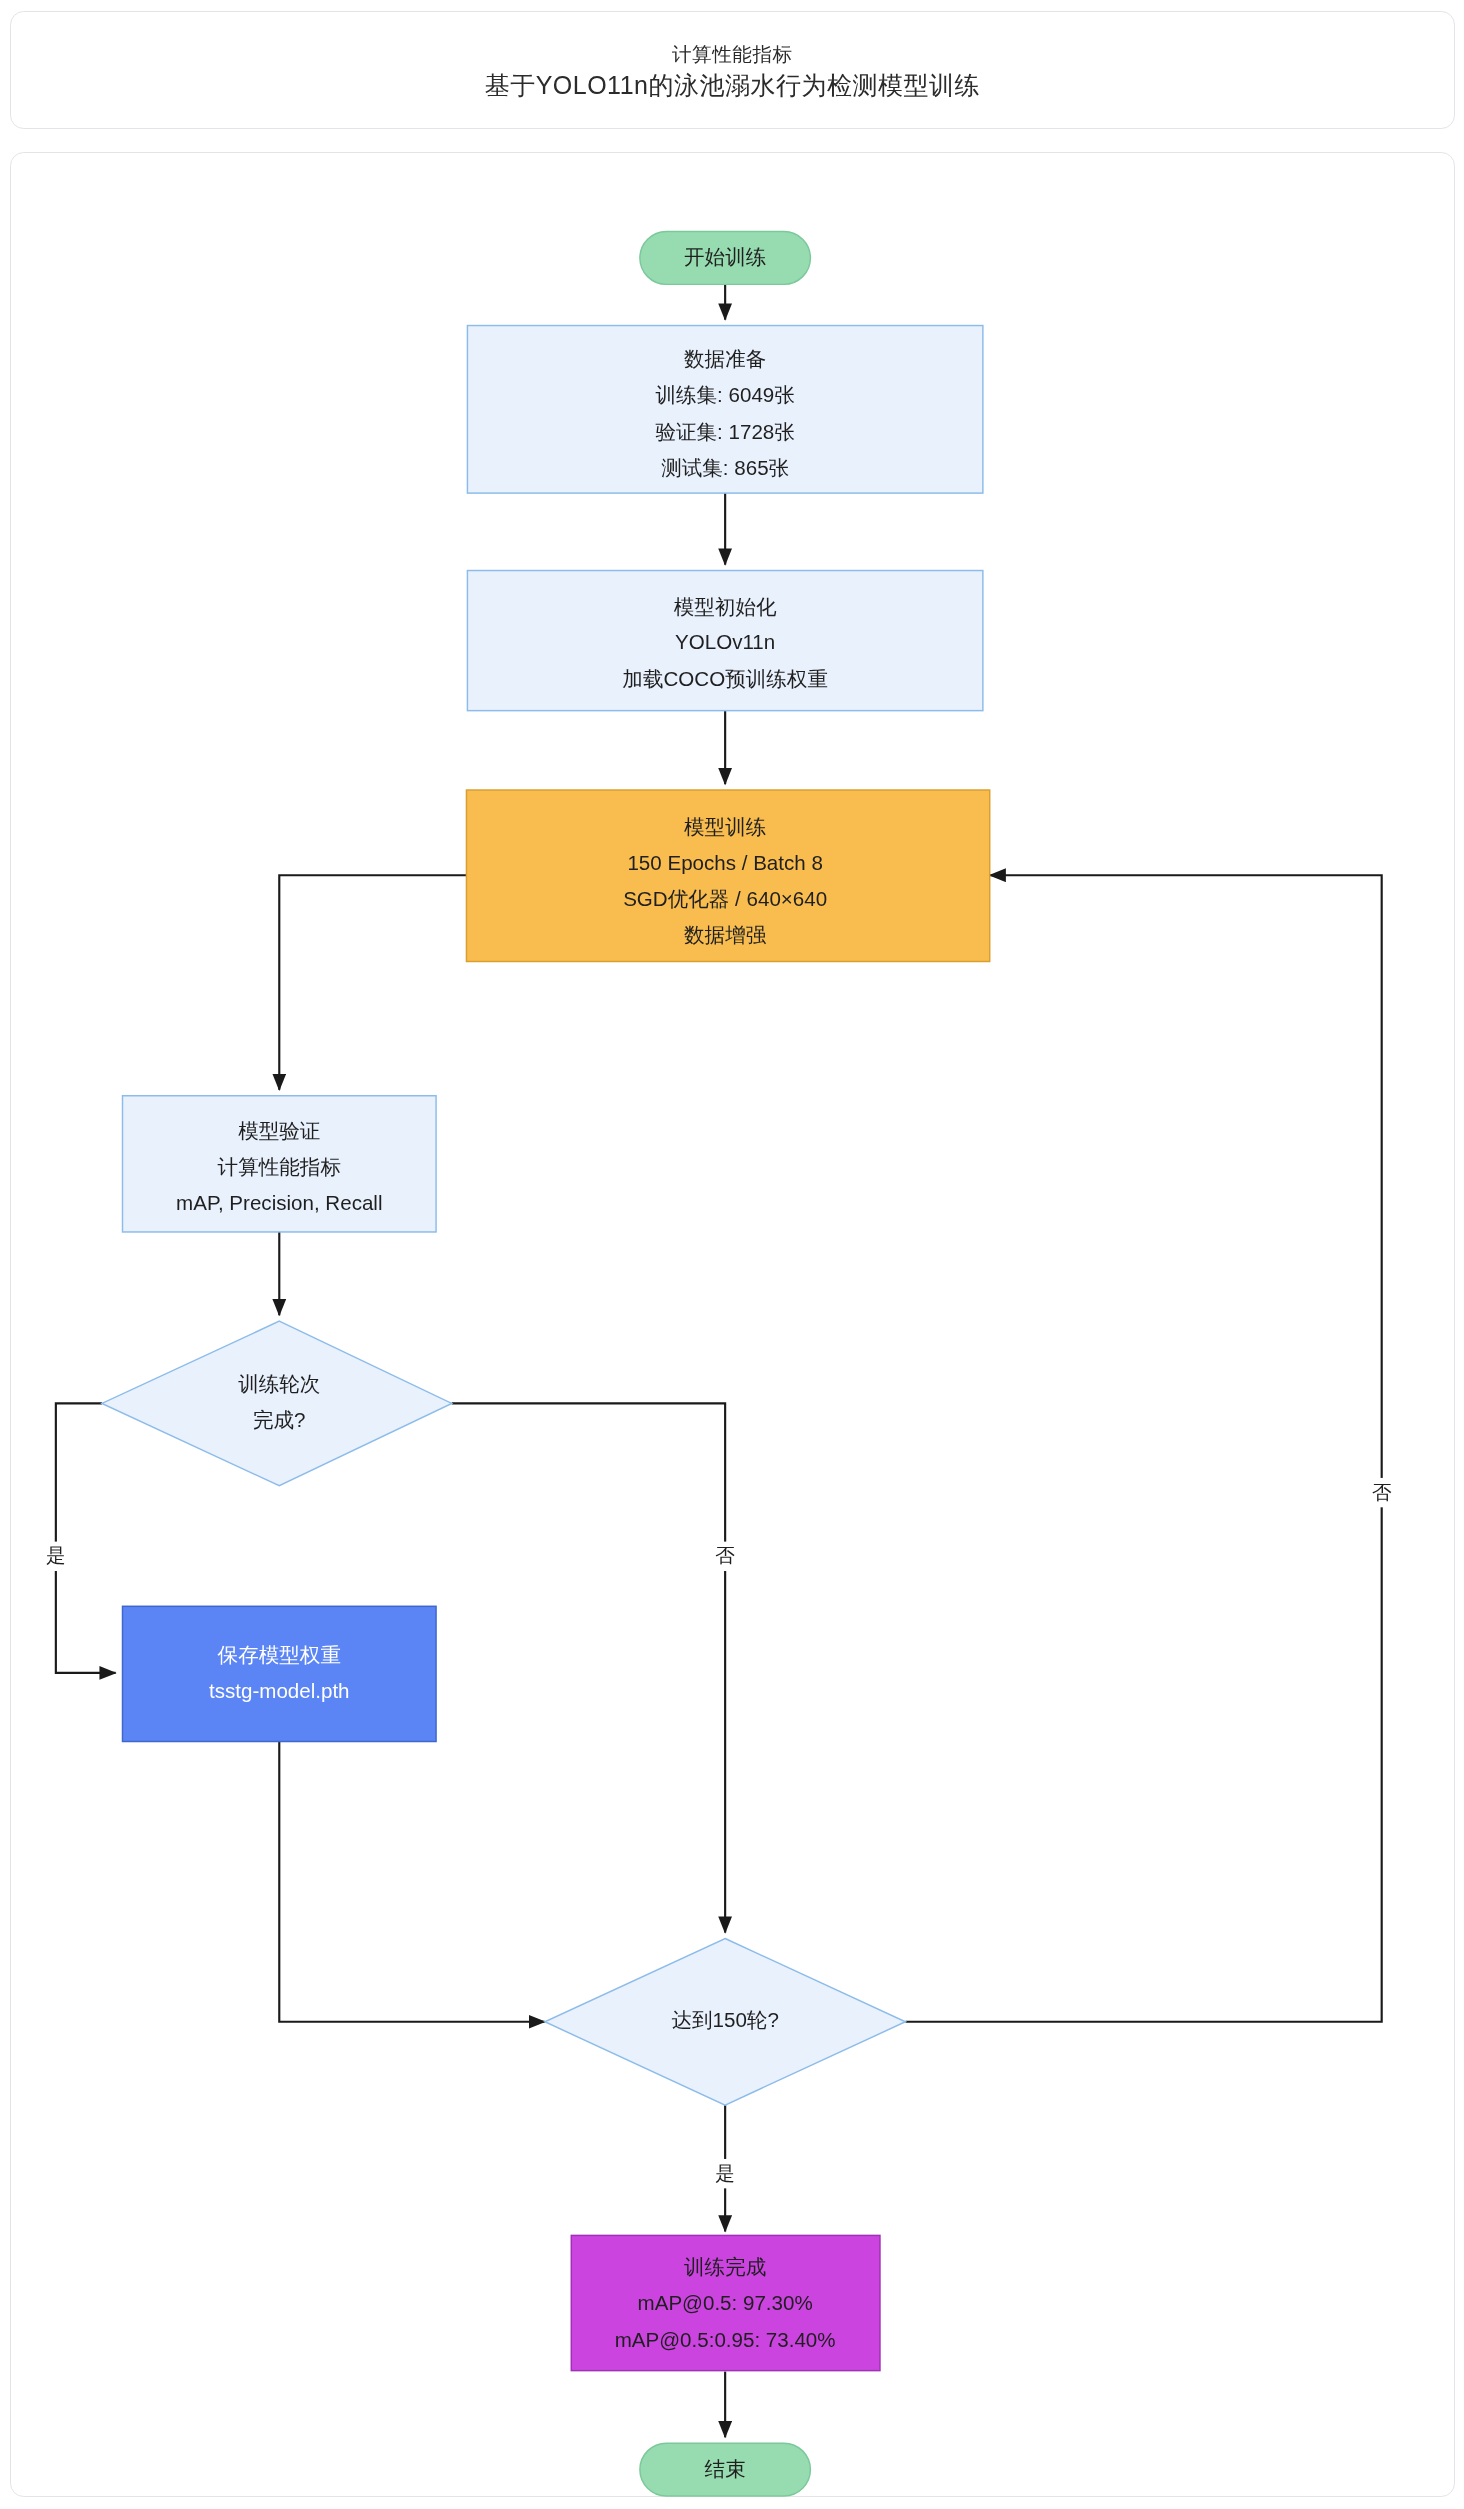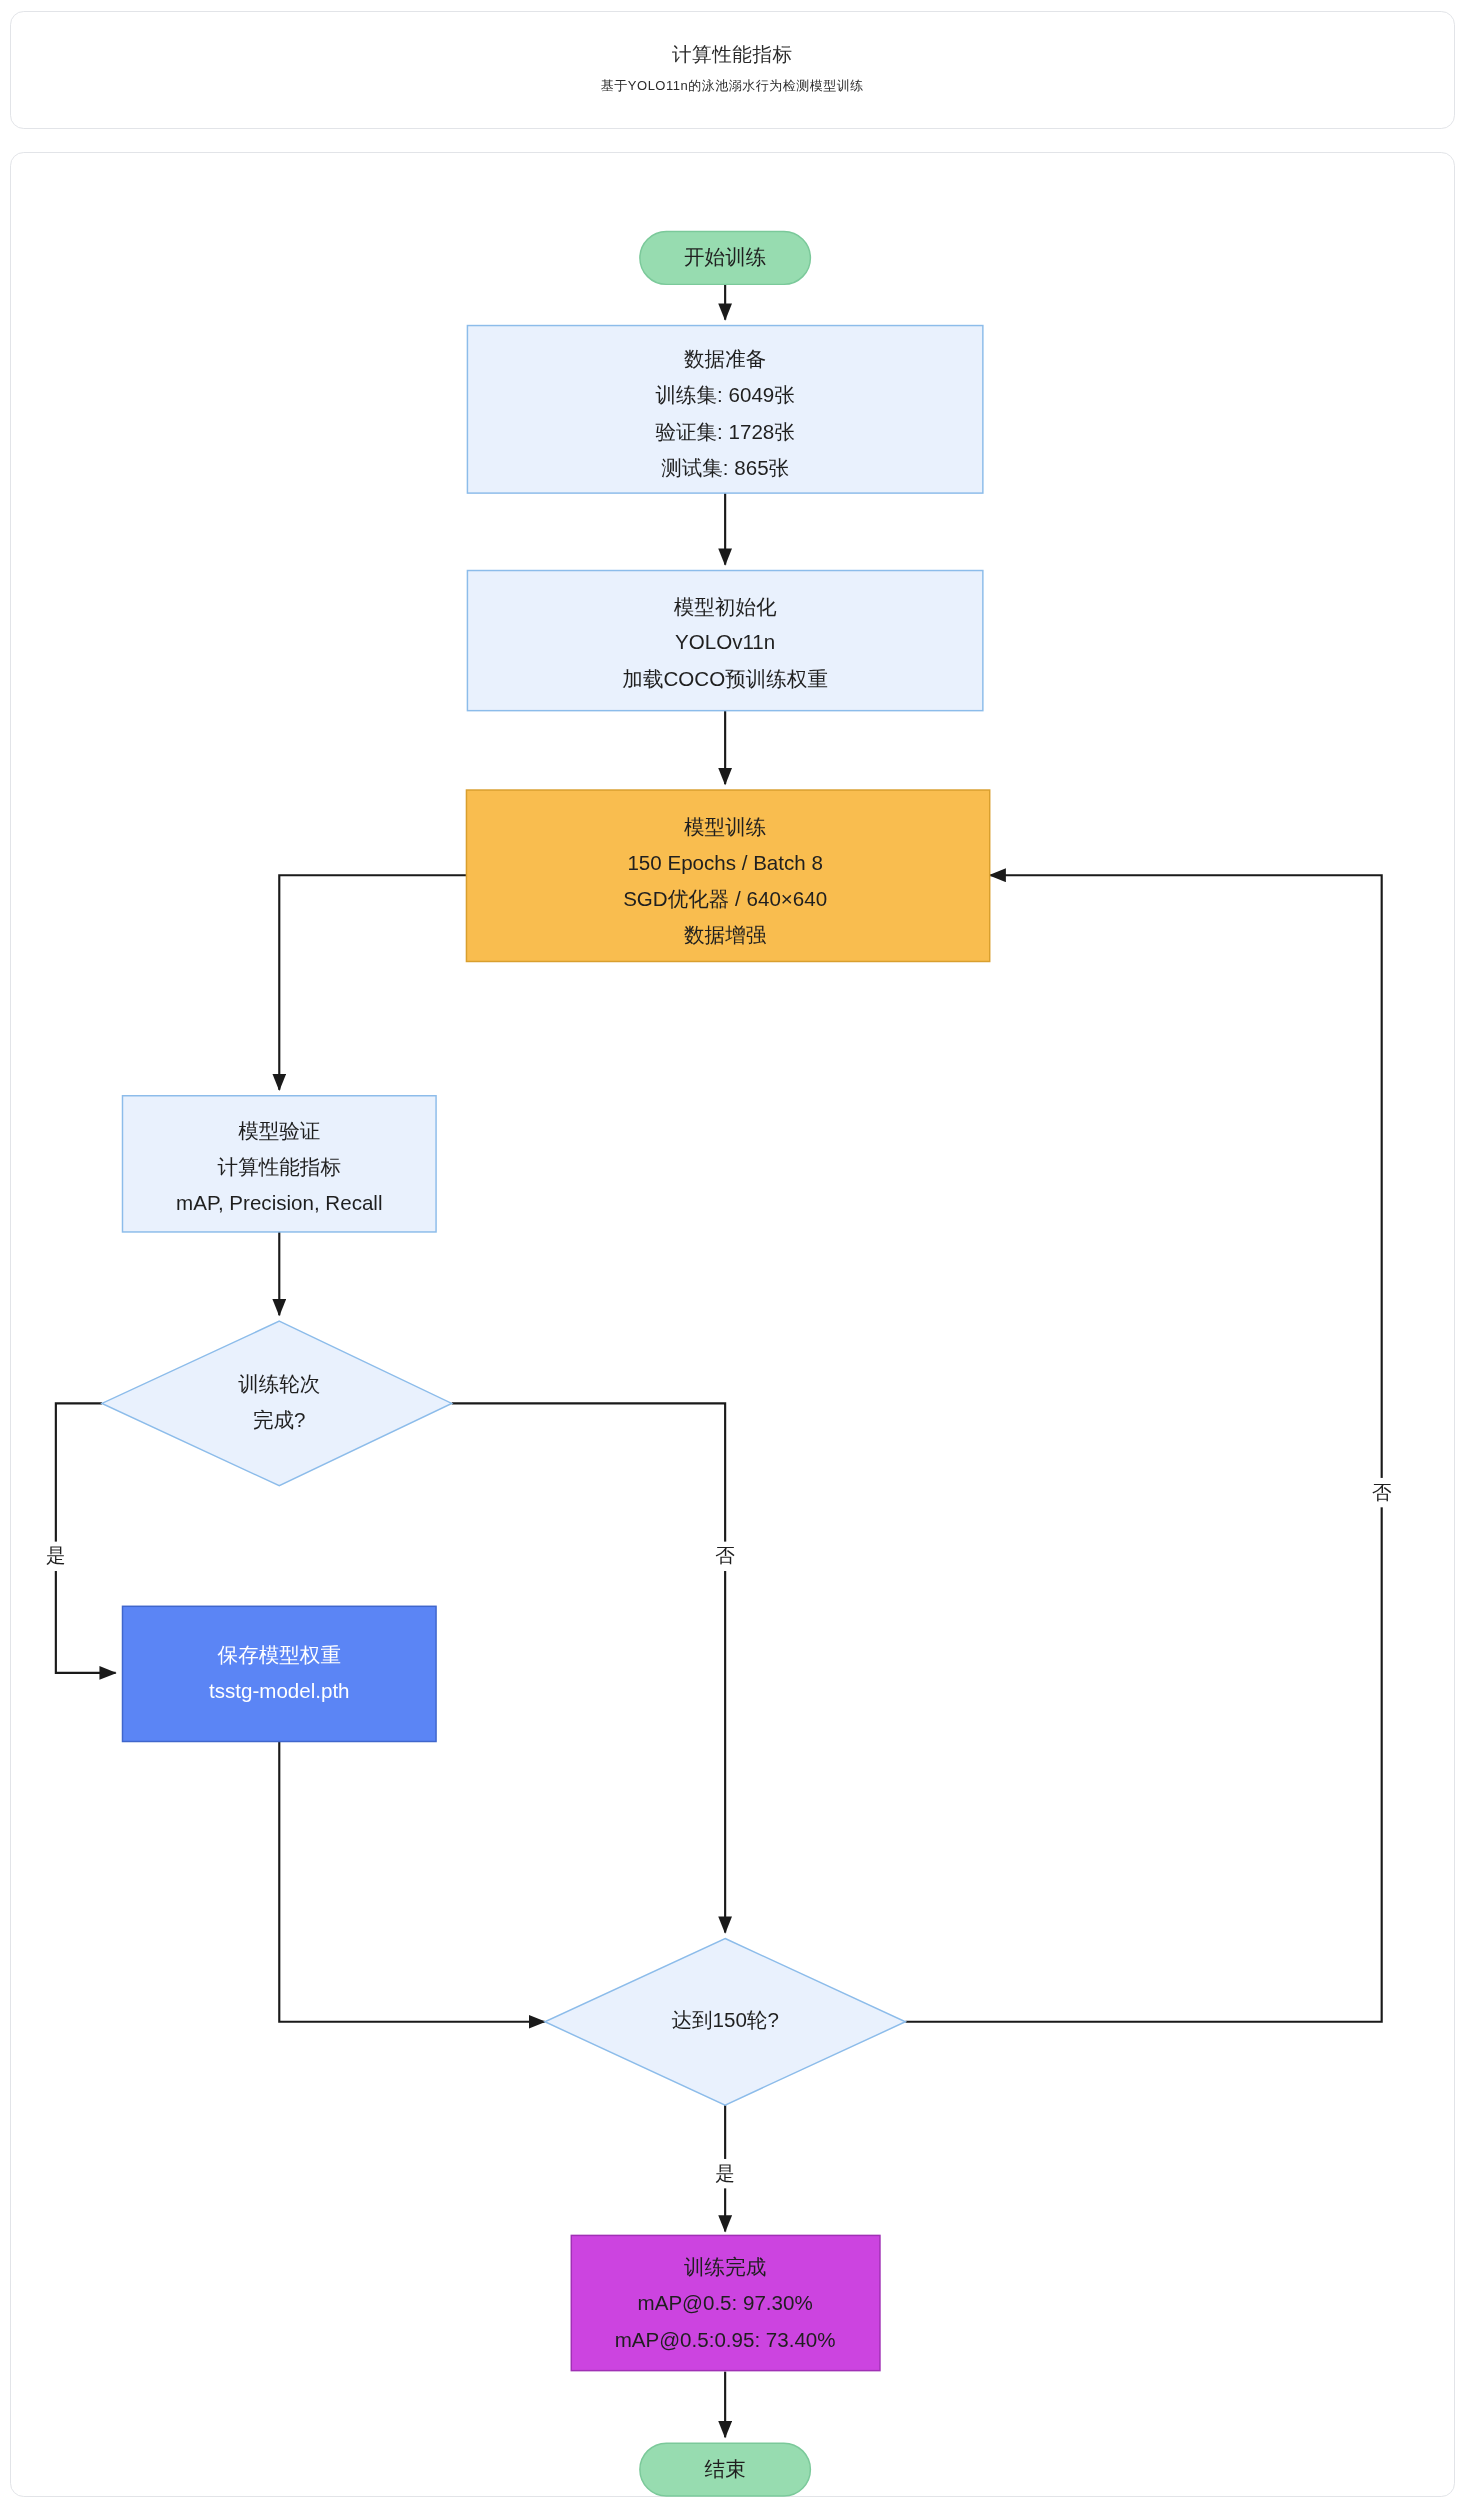--- a/index.html
+++ b/index.html
@@ -38,21 +38,21 @@
     width: 1445px;
     height: 2345px;
   }
   .title-main {
     font-size: 19.6px;
     color: #2b2b2b;
     line-height: 31px;
     letter-spacing: 0.5px;
   }
   .title-sub {
-    font-size: 13px;
+    font-size: 25px;
     color: #2b2b2b;
     line-height: 31px;
     letter-spacing: 0.5px;
   }
   #flow-svg {
     position: absolute;
     left: 0;
     top: 0;
     width: 1464px;
     height: 2509px;

